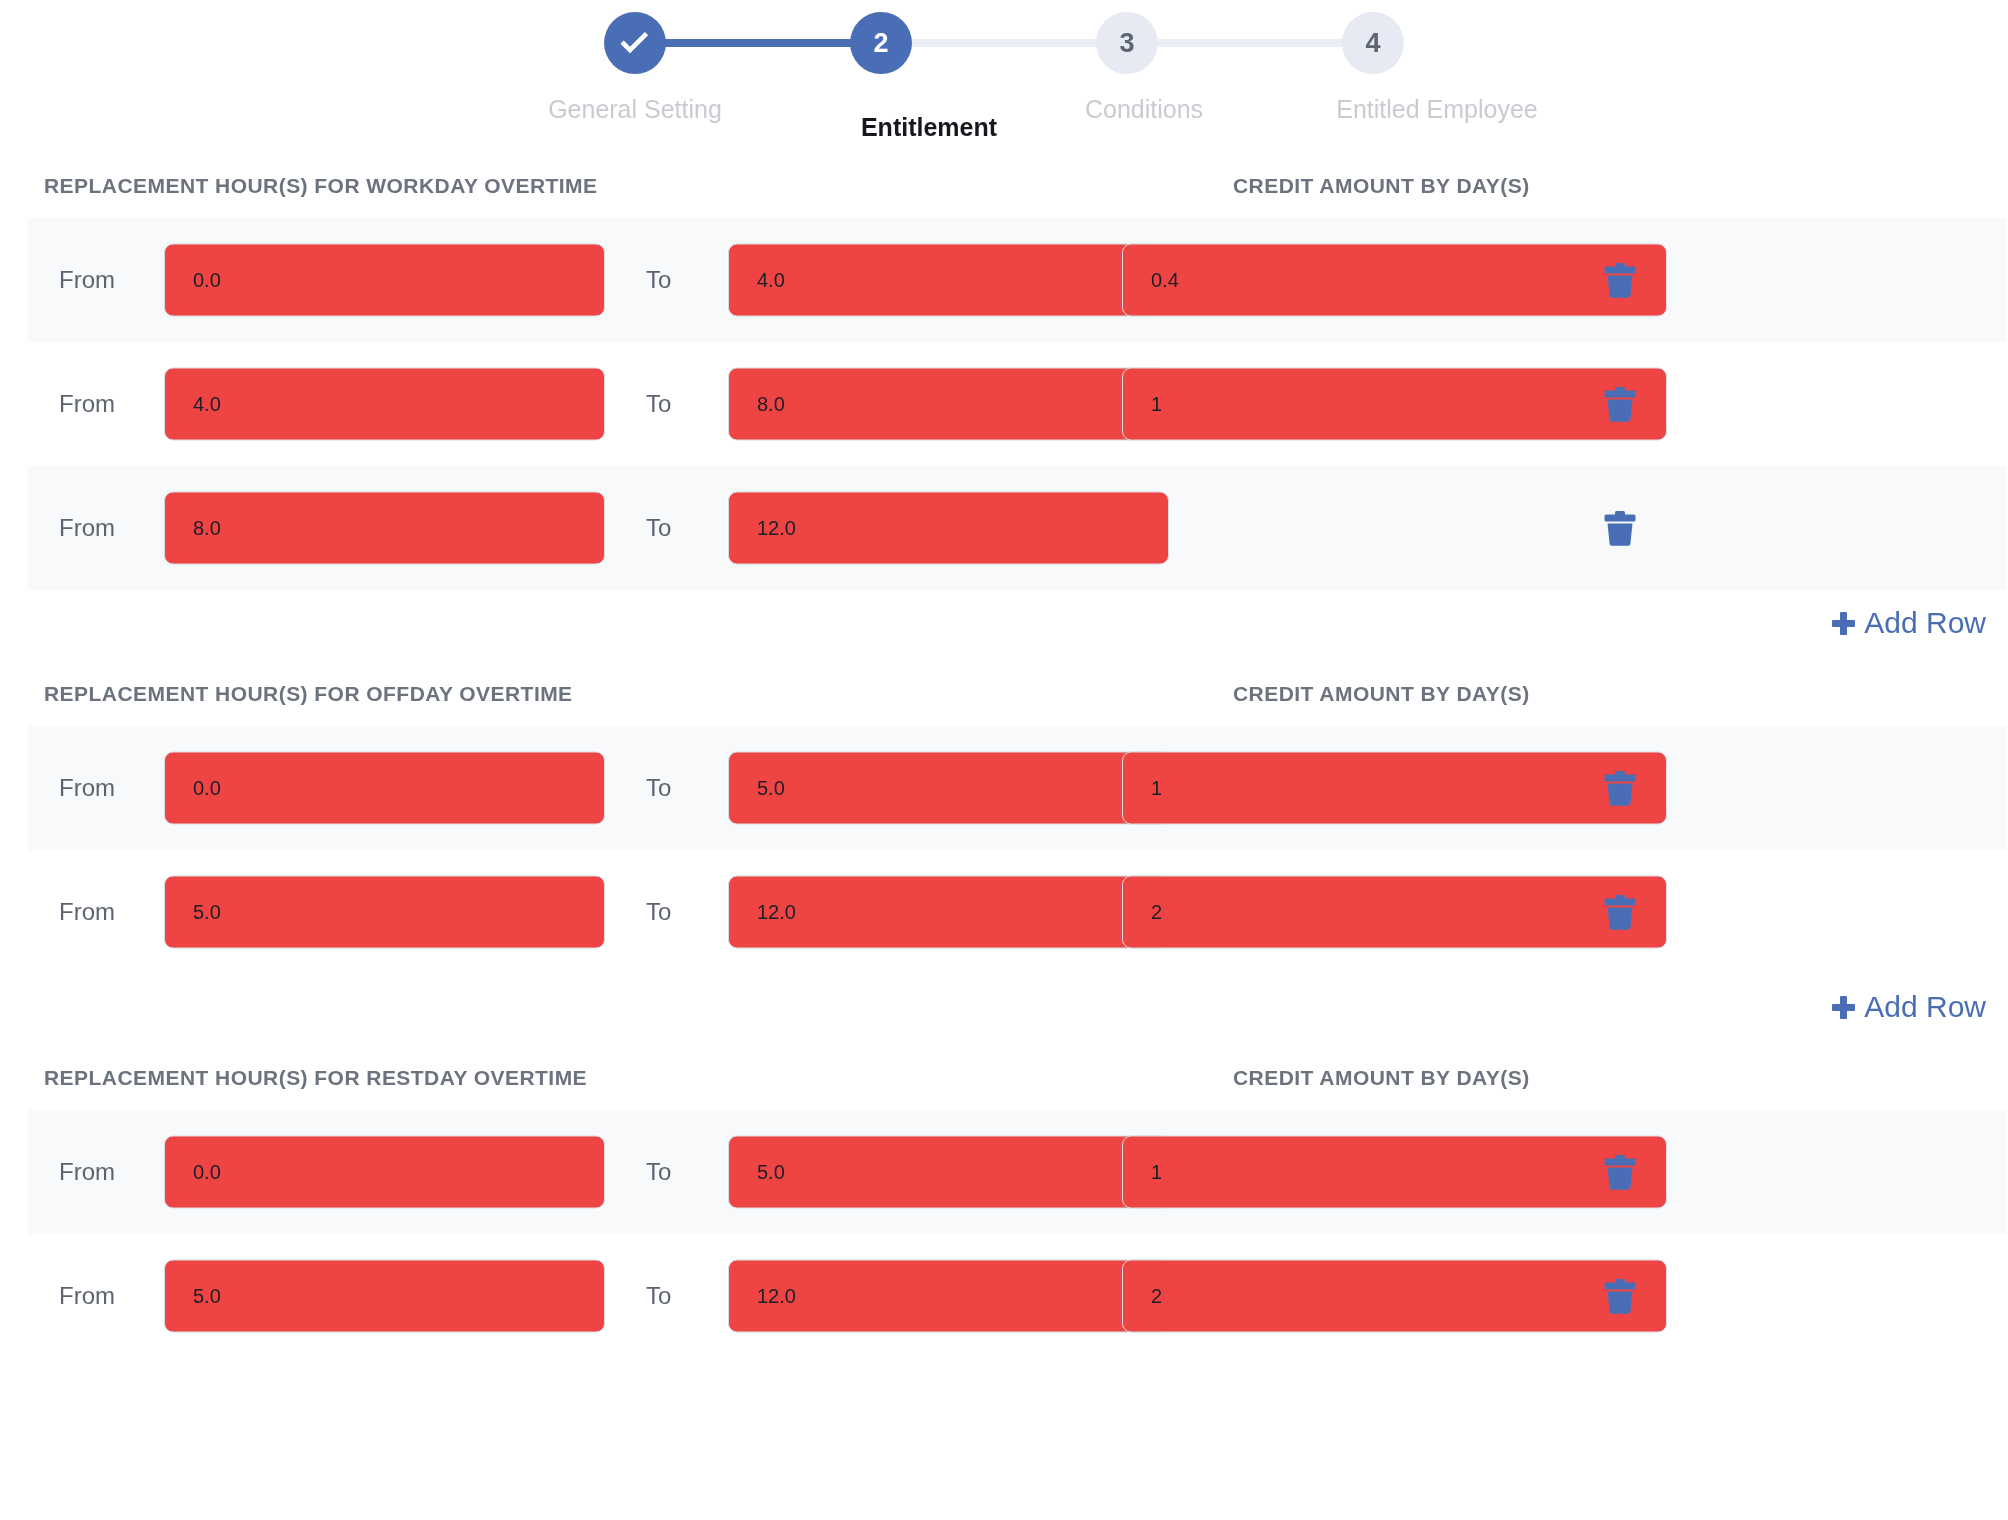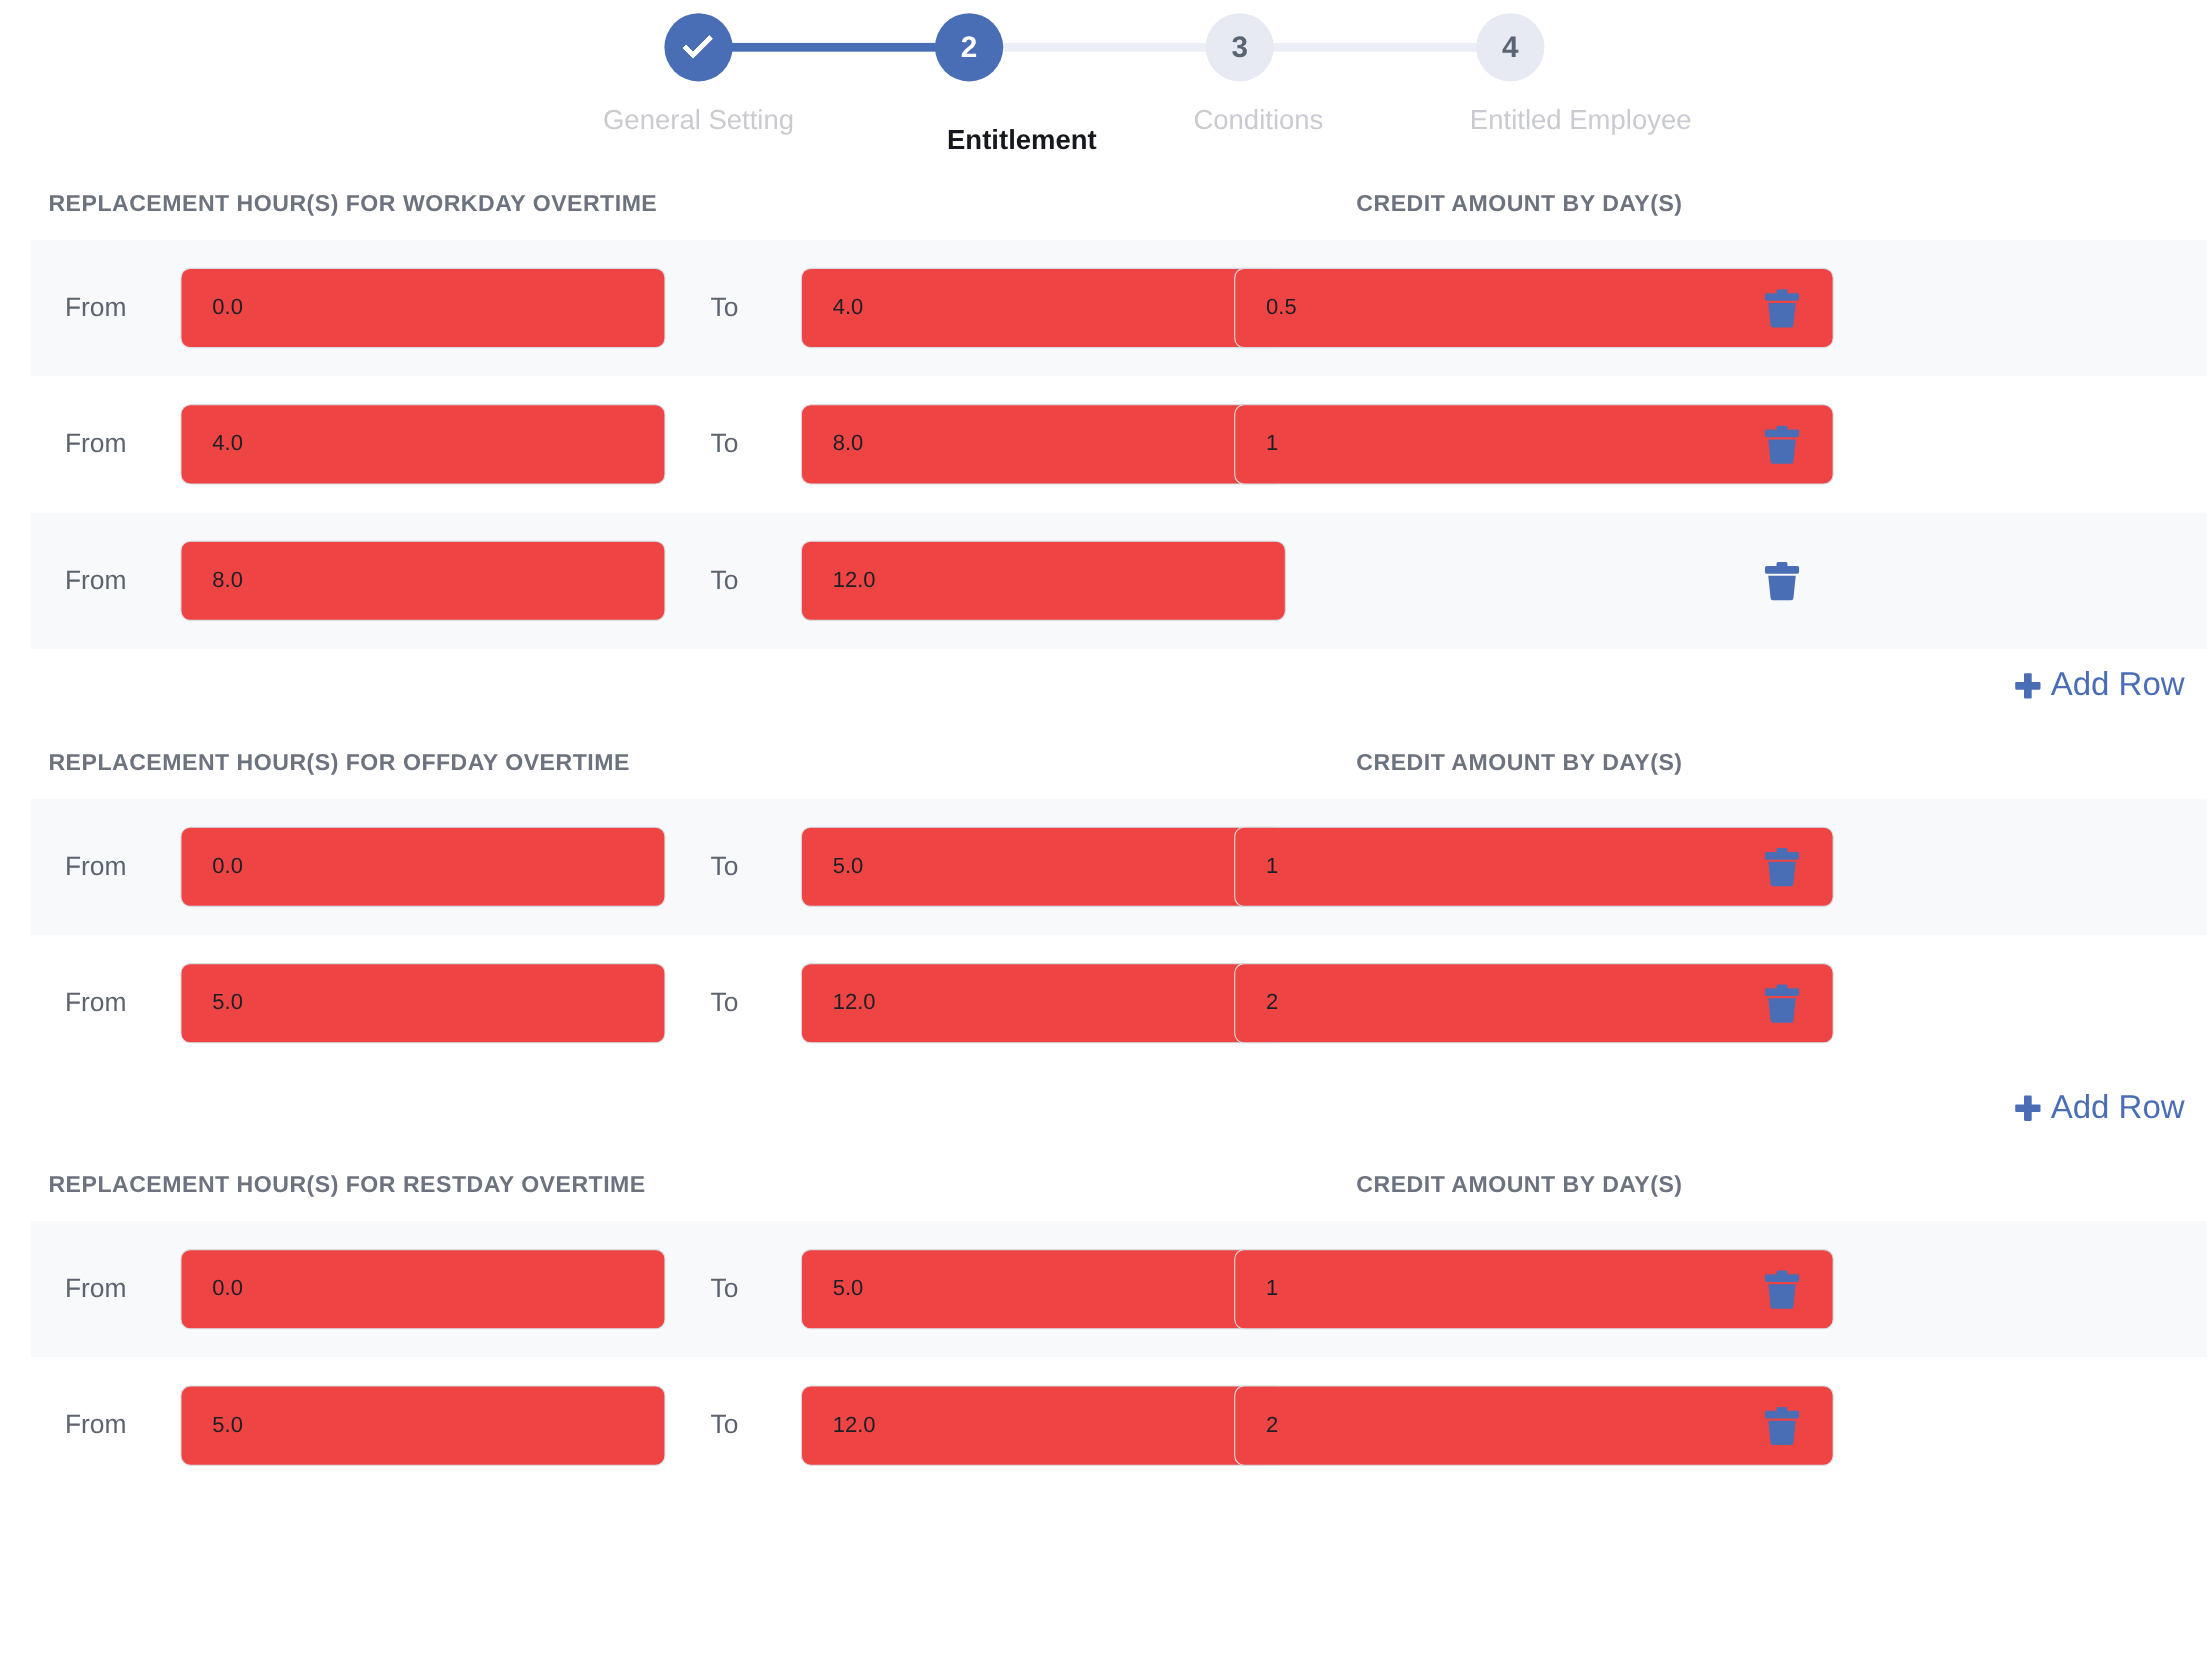--- a/index.html
+++ b/index.html
@@ -232,21 +232,21 @@
   <div class="sec-headers">
     <div class="sec-title left">REPLACEMENT HOUR(S) FOR WORKDAY OVERTIME</div>
     <div class="sec-title right">CREDIT AMOUNT BY DAY(S)</div>
   </div>
 
   <div class="row alt">
     <span class="row-label lbl-from">From</span>
     <div class="inp inp-from">0.0</div>
     <span class="row-label lbl-to">To</span>
     <div class="inp inp-to">4.0</div>
-    <div class="inp inp-credit">0.5</div>
+    <div class="inp inp-credit">0.4</div>
     <button class="trash-btn">
       <svg width="36" height="38" viewBox="0 0 36 38">
         <rect x="2.5" y="5.5" width="31" height="7" rx="1.6" fill="#4a6eb5"></rect>
         <rect x="13" y="2" width="10" height="4.5" rx="1.6" fill="#4a6eb5"></rect>
         <path d="M5.5 14.5 h25 l-2.1 20.2 a2.2 2.2 0 0 1 -2.2 2 H9.8 a2.2 2.2 0 0 1 -2.2 -2 Z" fill="#4a6eb5"></path>
       </svg>
     </button>
   </div>
 
   <div class="row">

